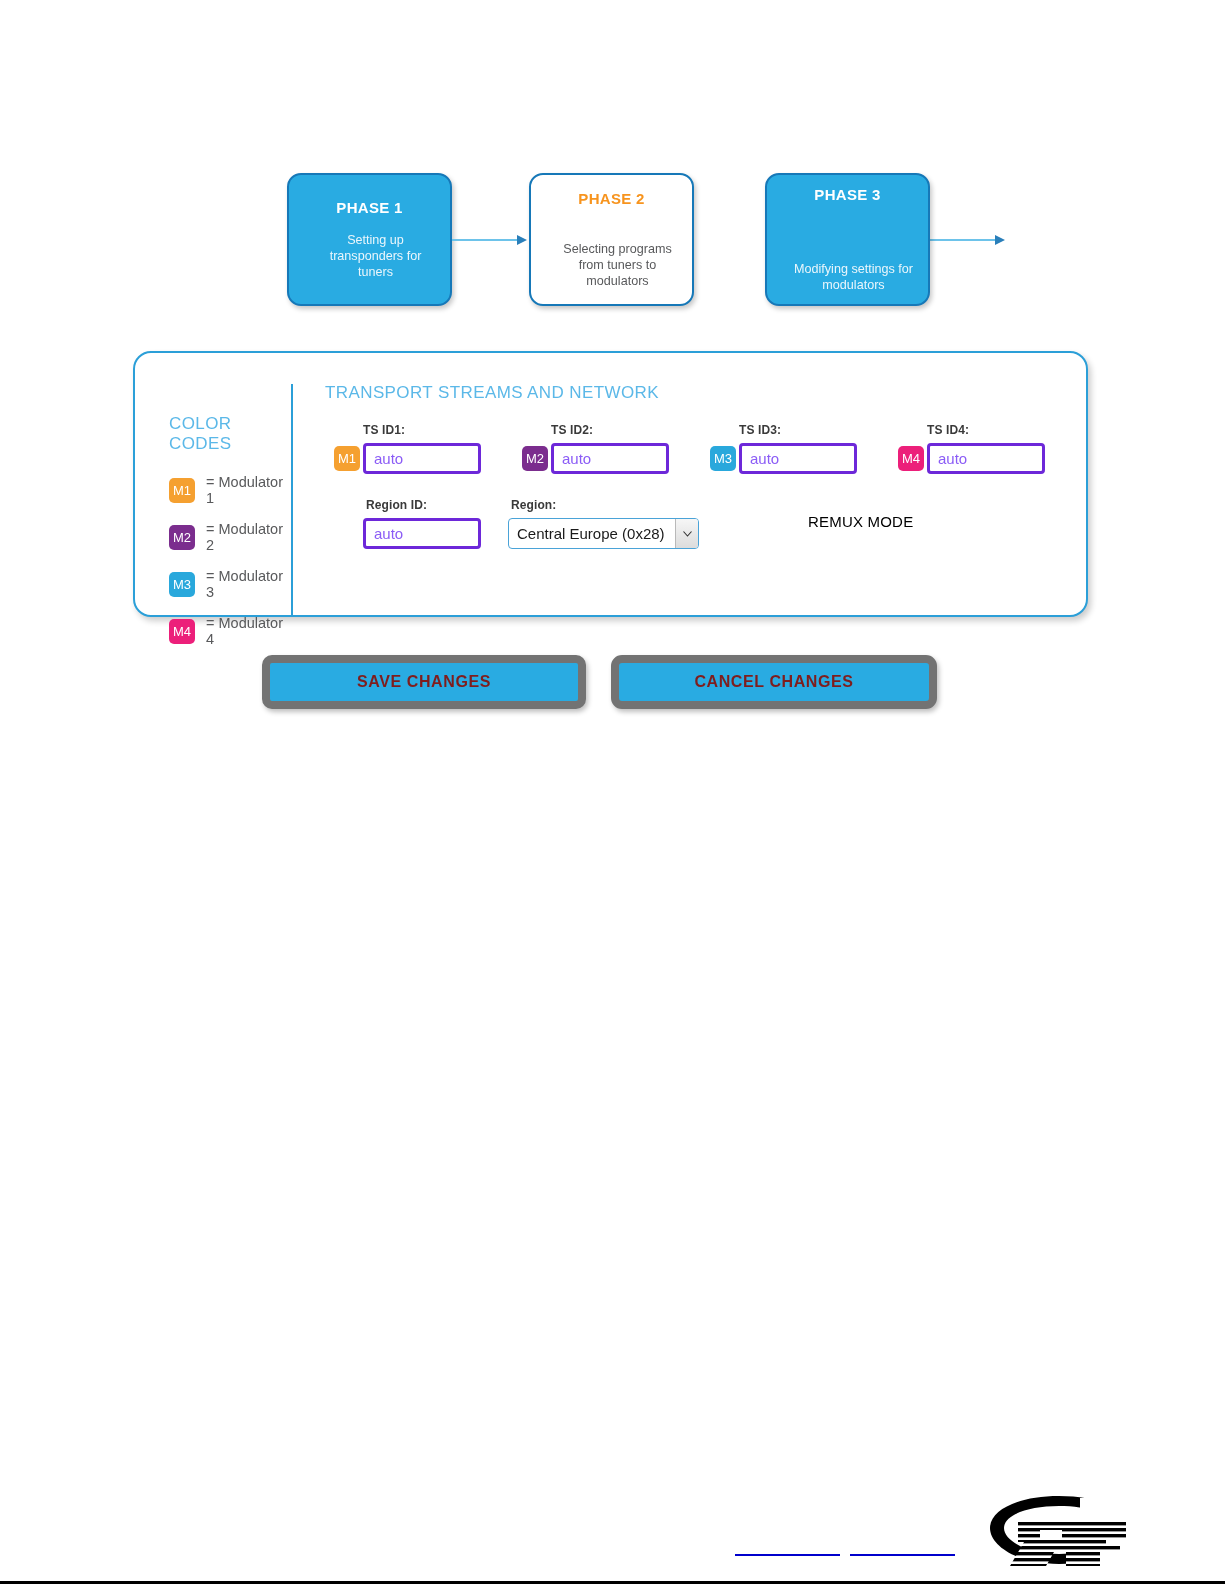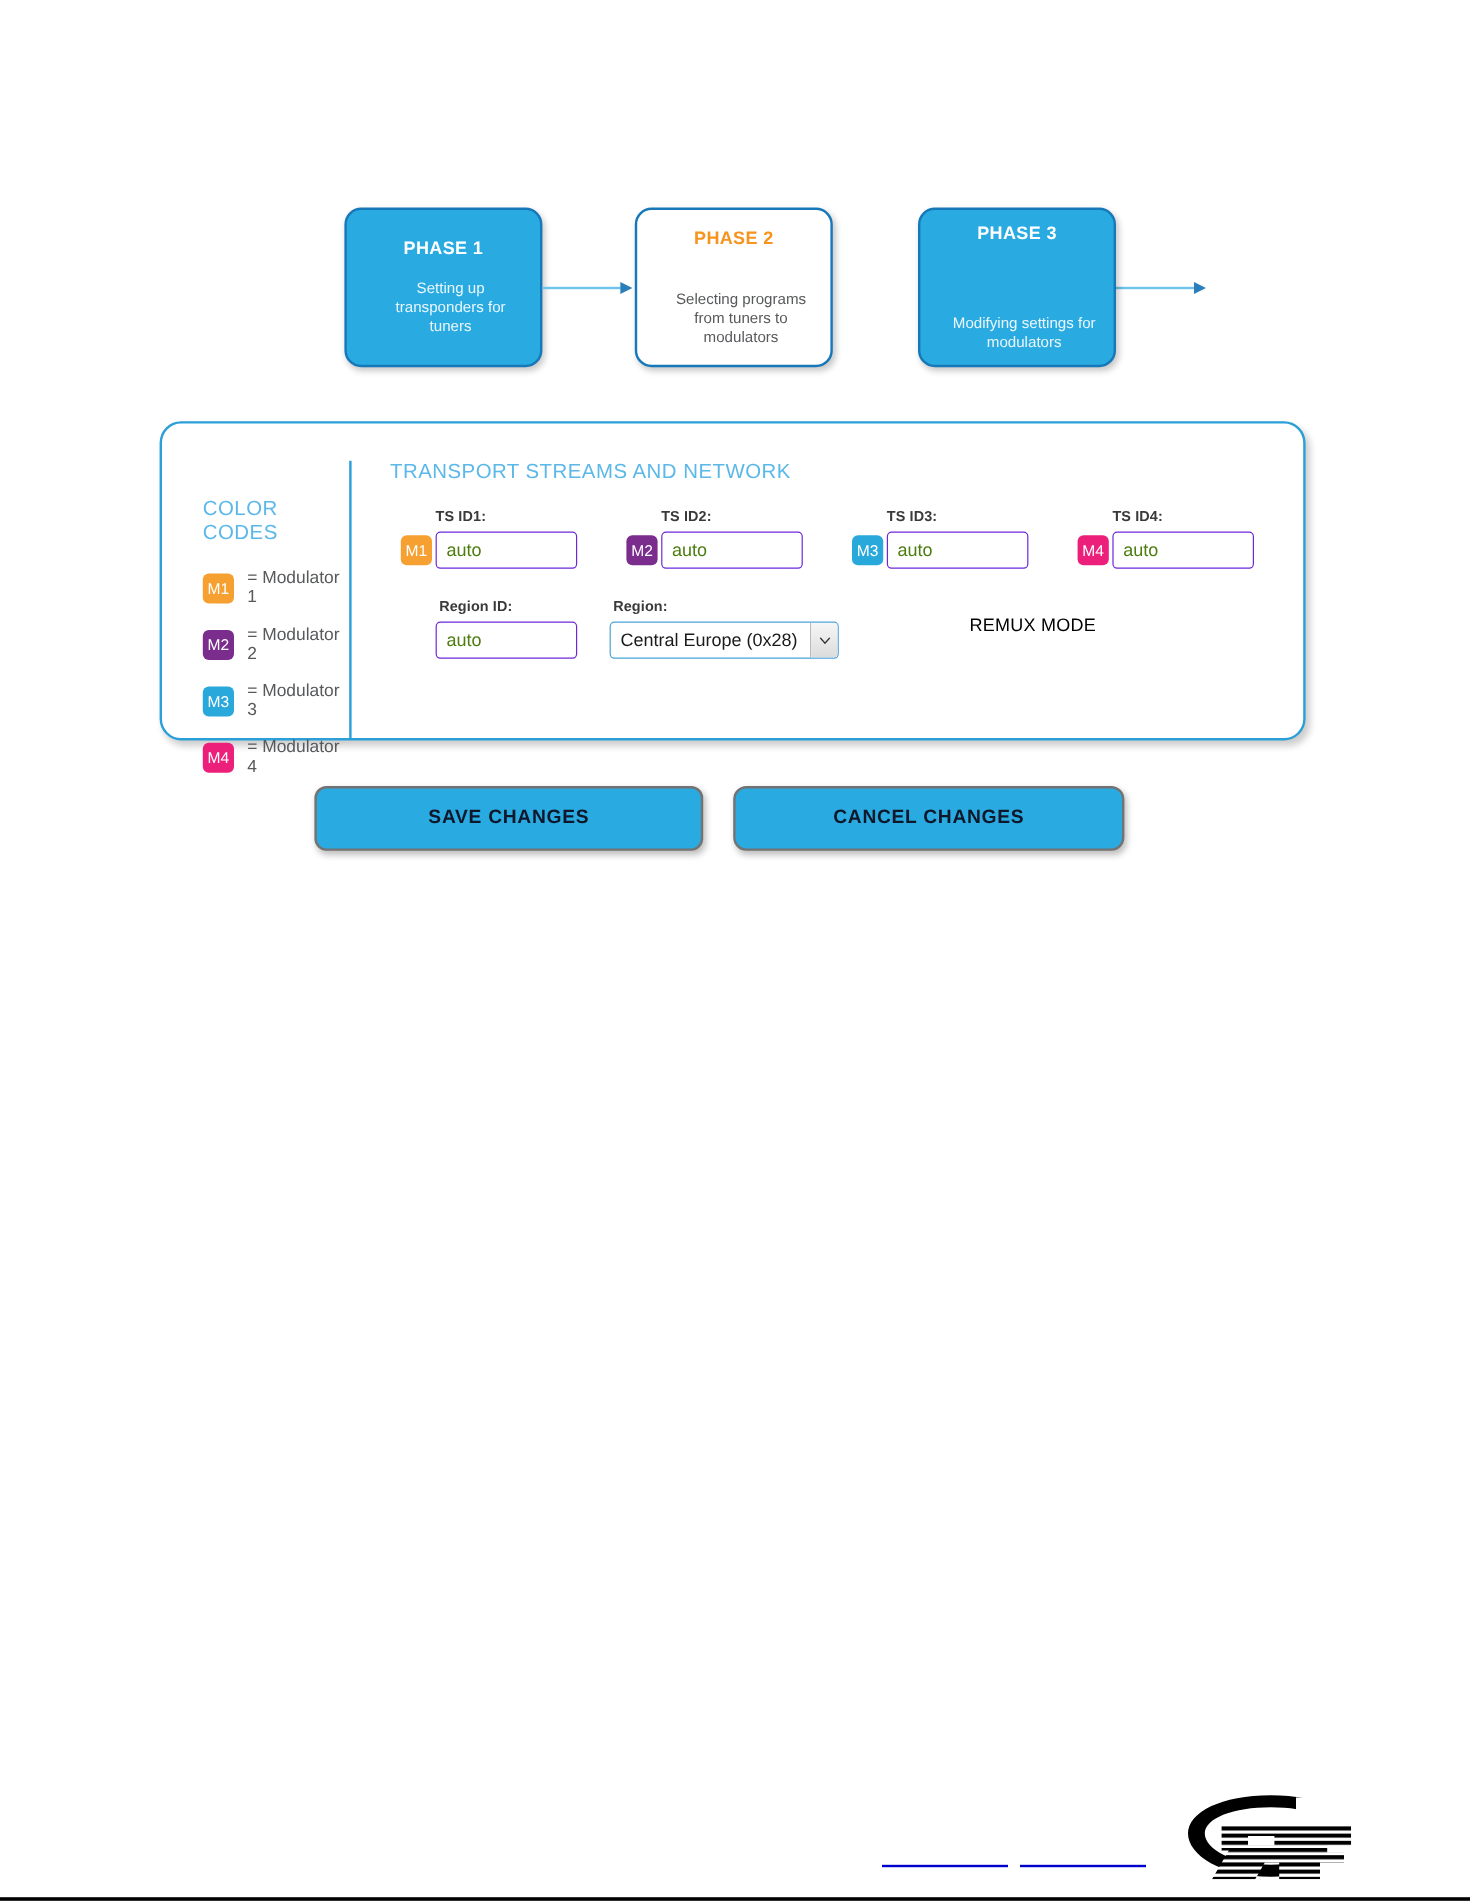--- a/index.html
+++ b/index.html
@@ -158,26 +158,26 @@
     letter-spacing: 0.1px;
     margin-left: 29px;
   }
   .field.no-badge .field-label { margin-left: 3px; }
   .field-line { display: flex; align-items: center; }
   .field-line .badge { margin-right: 3px; position: relative; z-index: 2; }
   .txt-input {
     width: 118px;
     height: 31px;
     box-sizing: border-box;
-    border: 1px solid #6d28d9;
+    border: 3px solid #6d28d9;
     border-radius: 4px;
     background: #ffffff;
     font-family: "Liberation Sans", sans-serif;
     font-size: 15px;
-    color: #4d7c0f;
+    color: #8b5cf6;
     padding: 0 8px;
     outline: none;
   }
 
   .second-row {
     display: flex;
     align-items: flex-end;
     margin-top: 24px;
     margin-left: 38px;
   }
@@ -234,23 +234,23 @@
     left: 262px;
     top: 655px;
     width: 700px;
     height: 60px;
   }
   .btn {
     position: absolute;
     top: 0;
     height: 54px;
     border-radius: 10px;
-    border: 2px solid #737373;
+    border: 8px solid #737373;
     background: #29abe2;
-    color: #0f172a;
+    color: #7f1d1d;
     font-family: "Liberation Sans", sans-serif;
     font-size: 16px;
     font-weight: bold;
     letter-spacing: 0.6px;
     box-shadow: 2px 3px 5px rgba(0,0,0,0.25);
     cursor: pointer;
     display: flex;
     align-items: center;
     justify-content: center;
   }

